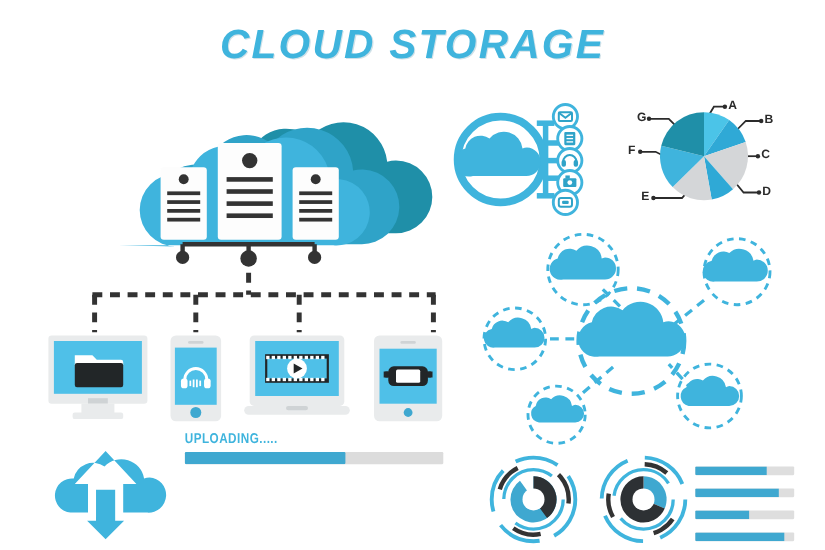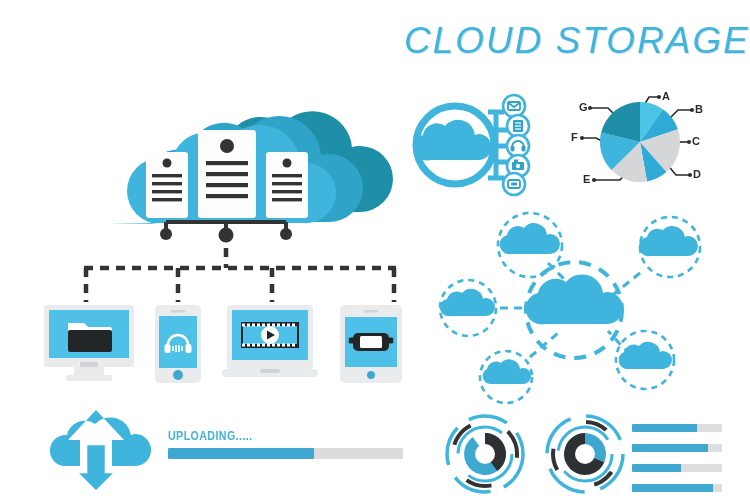--- a/index.html
+++ b/index.html
@@ -9,24 +9,24 @@
     font-family:"Liberation Sans", sans-serif;
     overflow:hidden;
     position:relative;
   }
   .stage{position:relative;width:750px;height:500px;}
   .abs{position:absolute;}
 
   
   #title{
     left:0;top:20px;width:750px;
-    text-align:right;
+    text-align:center;
     font-family:"Liberation Sans", sans-serif;
     font-size:37px;
-    font-weight:normal;
+    font-weight:bold;
     font-style:italic;
     letter-spacing:2px;
     color:#3FB4DD;
     text-shadow:1px 1px 0 rgba(120,170,190,.35);
     user-select:none;
   }
 
   
   svg{display:block;overflow:visible;}
 
@@ -378,21 +378,21 @@
       <path d="M22 58
                L46 58 L46 32 L34 32 L62 2 L90 32 L78 32 L78 58
                L100 58 a16 16 0 0 0 2 -32 a15 15 0 0 0 -5 1
                a21 21 0 0 0 -36 -11 a18 18 0 0 0 -28 11
                a15 15 0 0 0 -3 31 Z" fill="#3FB4DD"></path>
       <path d="M52 36 h20 v28 h10 L62 84 L42 64 h10 Z" fill="#3FB4DD"></path>
       <path d="M52 36 h20 v28 h10 L62 84 L42 64 h10 Z" fill="none" stroke="#FFFFFF" stroke-width="2.6"></path>
     </svg>
   </div>
 
-  <div class="abs" style="left:168px;top:428px;width:235px;">
+  <div class="abs" style="left:168px;top:391px;width:235px;">
     <div class="ud-label">UPLOADING.....</div>
     <div class="track" style="margin-top:5px;">
       <div class="fill" id="fill-up" style="width: 62%;"></div>
     </div>
   </div>
 
 
   <div class="abs" style="left:440px;top:412px;width:90px;height:84px;">
     <svg width="90" height="84" viewBox="0 0 90 84">
       <g transform="translate(45,42)">

